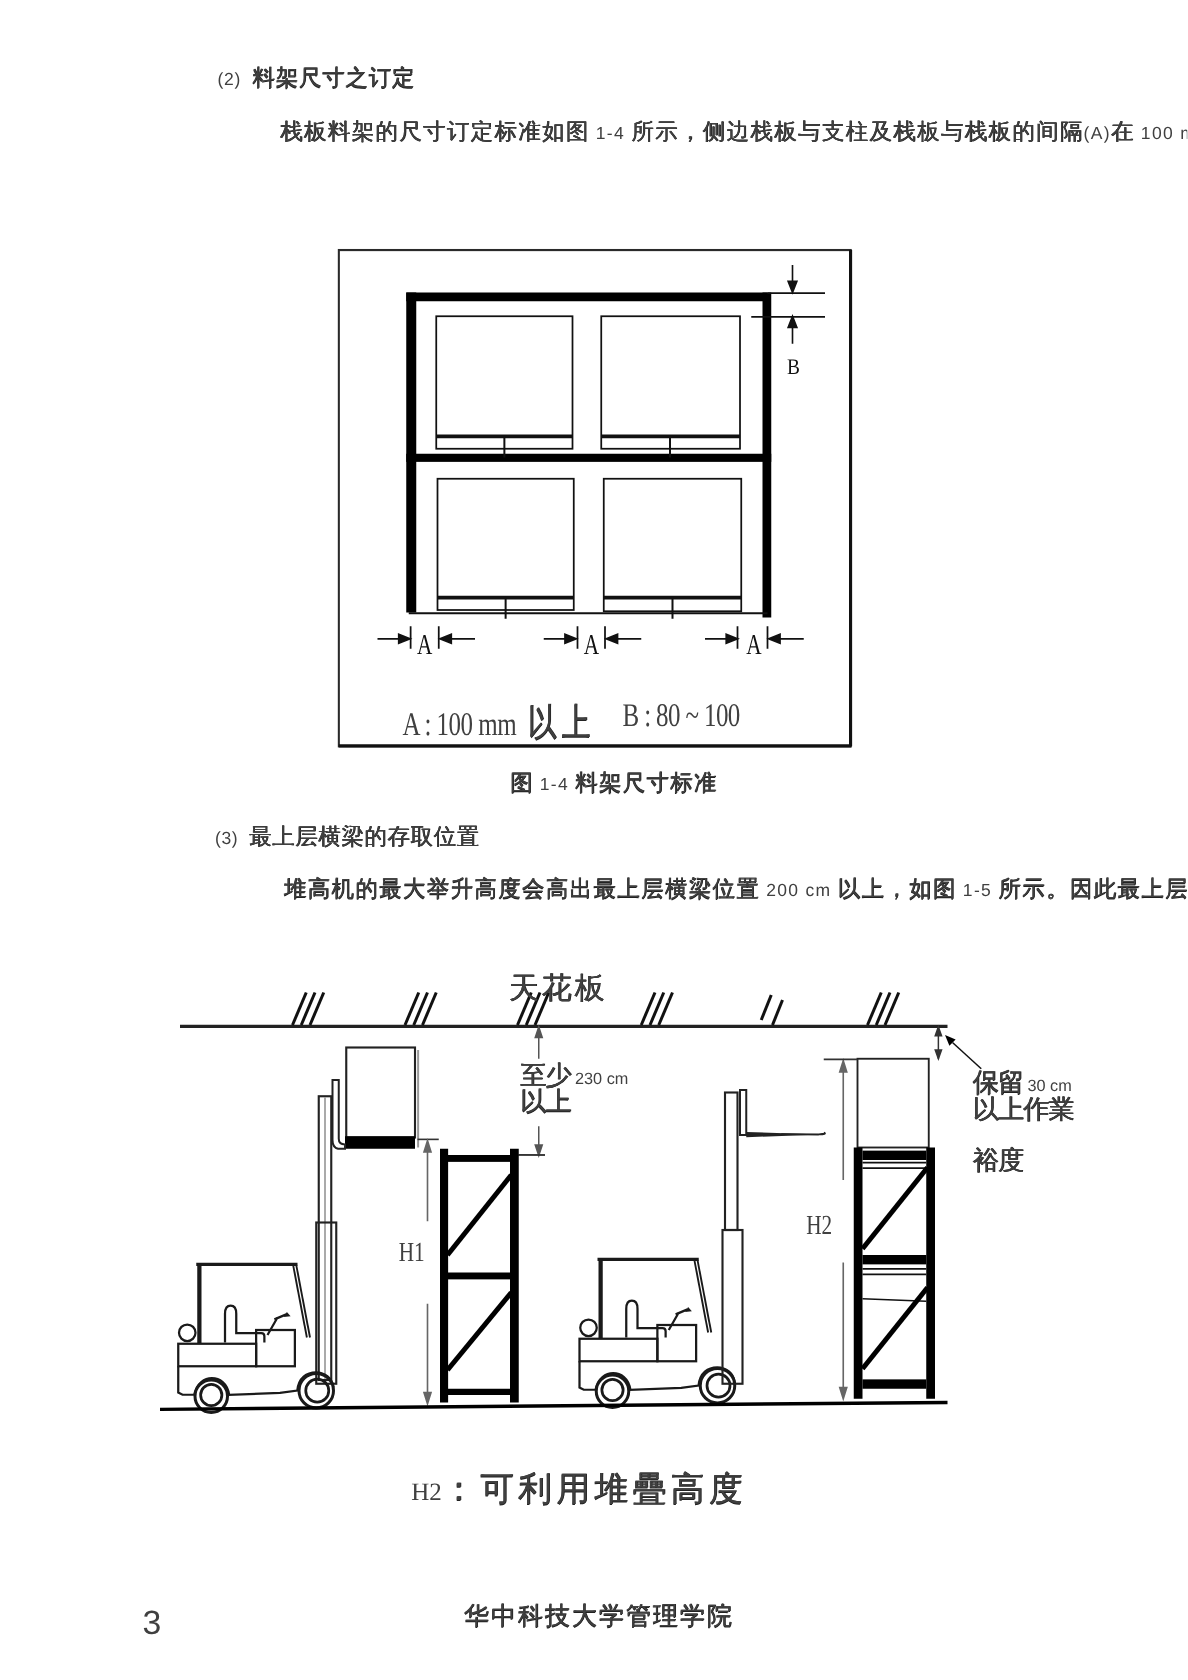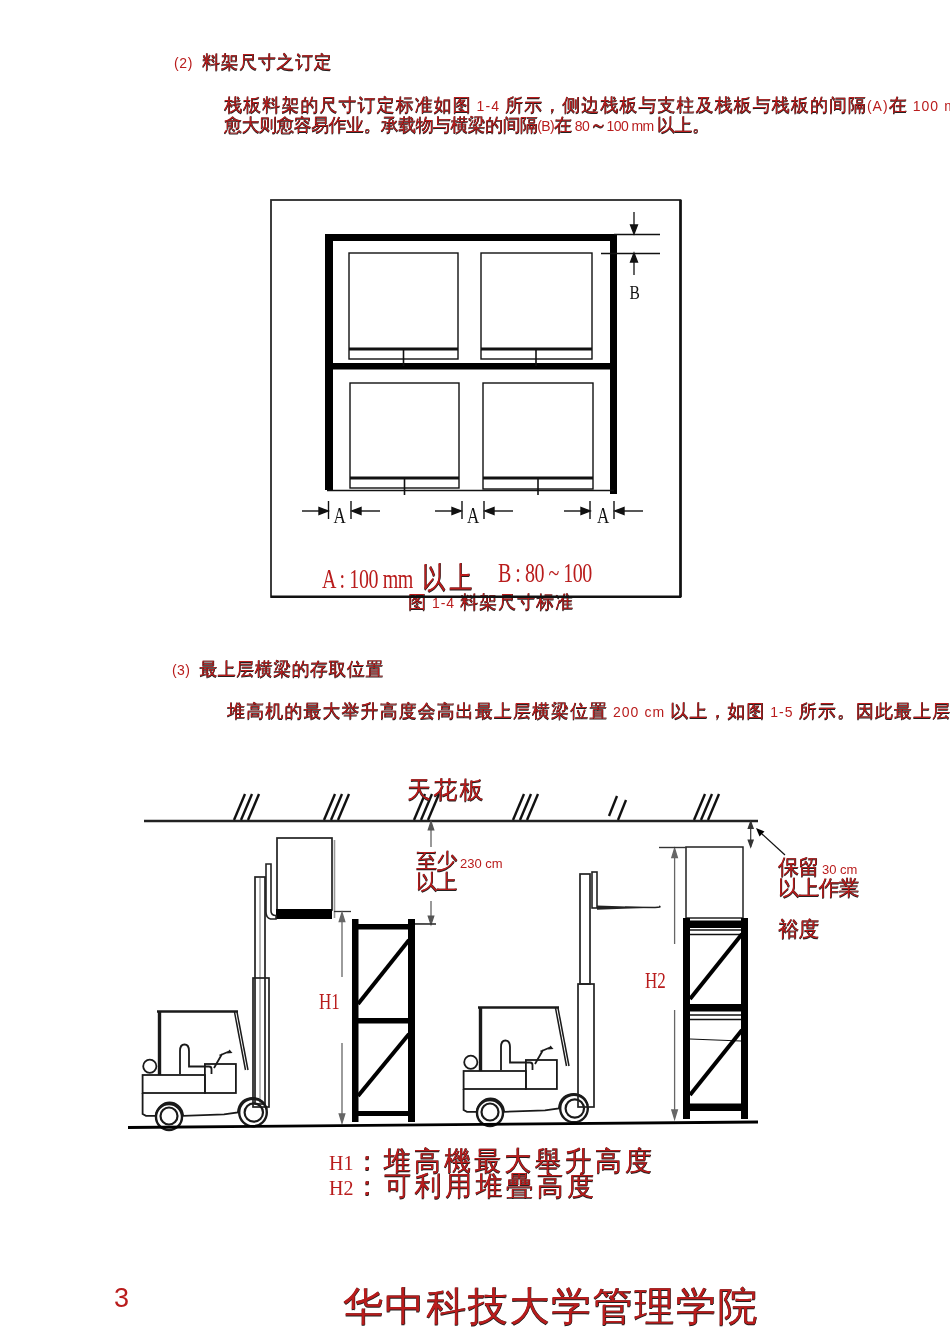--- a/index.html
+++ b/index.html
@@ -1,52 +1,50 @@
 <!DOCTYPE html>
 <html><head>
 <meta charset="utf-8">
 <style>
 html,body{margin:0;padding:0;background:#fff}
 #page{position:relative;width:950px;height:1344px;background:#fff;overflow:hidden;
-  font-family:"Liberation Sans",sans-serif;color:#b91c1c}
+  font-family:"Liberation Sans",sans-serif;color:#404040}
 .t{position:absolute;white-space:nowrap}
 .z14{font-size:14px;line-height:20px}
 .k{font-size:18px;text-shadow:0.5px 0 0 #222,0 0.5px 0 #222}
 .k2{font-family:"Liberation Sans",sans-serif;font-size:27px;text-shadow:0.6px 0 0 #222,0 0.6px 0 #222}
 .k3{font-family:"Liberation Sans",sans-serif;font-size:23px;letter-spacing:4px;text-shadow:0.5px 0 0 #222,0 0.5px 0 #222}
 .k4{font-family:Liberation Sans, sans-serif;font-size:21px;letter-spacing:-0.8px;text-shadow:0.5px 0 0 #222,0 0.5px 0 #222}
 .k5{font-family:"Liberation Sans",sans-serif;font-size:24px;letter-spacing:2.3px;text-shadow:0.5px 0 0 #222,0 0.5px 0 #222}
 .z13{font-size:13px;line-height:18px}
 svg{position:absolute}
 </style>
 </head>
 <body>
 <div id="page">
 
 <div class="t z14" style="left:174px;top:52px;letter-spacing:0.6px">(2)&nbsp; <span class="k">料架尺寸之订定</span></div>
 
 <div class="t z14" style="left:224px;top:95px;letter-spacing:1.05px"><span class="k">栈板料架的尺寸订定标准如图</span> 1-4 <span class="k">所示，侧边栈板与支柱及栈板与栈板的间隔</span>(A)<span class="k">在</span> 100 mm </div>
 
-<div class="t z14" style="left:224px;top:115px;letter-spacing:-0.6px"><span class="k">愈大则愈容易作业。承载物与横梁的间隔</span>(B)<span class="k">在</span> 80<span class="k">～</span>100 mm <span class="k">以上。</span></div>
-
-<div class="t z14" style="left:408px;top:592px;letter-spacing:1px"><span class="k">图</span> 1-4 <span class="k">料架尺寸标准</span></div>
+
+<div class="t z14" style="left:408px;top:616px;letter-spacing:1px"><span class="k">图</span> 1-4 <span class="k">料架尺寸标准</span></div>
 
 <div class="t z14" style="left:172px;top:659px;letter-spacing:0.45px">(3)&nbsp; <span class="k">最上层横梁的存取位置</span></div>
 
 <div class="t z14" style="left:227px;top:701px;letter-spacing:1.05px"><span class="k">堆高机的最大举升高度会高出最上层横梁位置</span> 200 cm <span class="k">以上，如图</span> 1-5 <span class="k">所示。因此最上层横梁位置需与天</span></div>
 
 
-<div class="t" style="left:329px;top:1148px;font-size:20px;line-height:27px;font-family:'Liberation Serif',serif">H1<span class="k2" style="letter-spacing:3.15px">：堆高機最大舉升高度</span></div>
-
-<div class="t" style="left:329px;top:1174px;font-size:20px;line-height:24px;font-family:'Liberation Serif',serif">H2<span class="k2" style="letter-spacing:3.5px">：可利用堆疊高度</span></div>
+
+<div class="t" style="left:329px;top:1174px;font-size:20px;line-height:35px;font-family:'Liberation Serif',serif">H2<span class="k2" style="letter-spacing:3.5px">：可利用堆疊高度</span></div>
 
 
 <div class="t" style="left:114px;top:1283px;font-size:27px">3</div>
 
-<div class="t" style="left:343px;top:1279px;font-size:40px;font-family:Liberation Mono, monospace;letter-spacing:1.6px;text-shadow:0.6px 0 0 #222,0 0.6px 0 #222">华中科技大学管理学院</div>
+<div class="t" style="left:371px;top:1279px;font-size:20px;font-family:Liberation Mono, monospace;letter-spacing:1.6px;text-shadow:0.6px 0 0 #222,0 0.6px 0 #222">华中科技大学管理学院</div>
 
 <svg style="left:270px;top:199px" width="412" height="400" viewBox="0 0 412 400">
 
 <rect x="1" y="1" width="409.5" height="397" fill="none" stroke="#2a2a2a" stroke-width="1.8"></rect>
 <line x1="410.5" y1="1" x2="410.5" y2="398" stroke="#111" stroke-width="2.6"></line>
 <line x1="1" y1="397.7" x2="411" y2="397.7" stroke="#111" stroke-width="2.6"></line>
 
 <rect x="55" y="35" width="289" height="7" fill="#000"></rect>
 
 <rect x="55" y="35" width="8" height="256" fill="#000"></rect>

